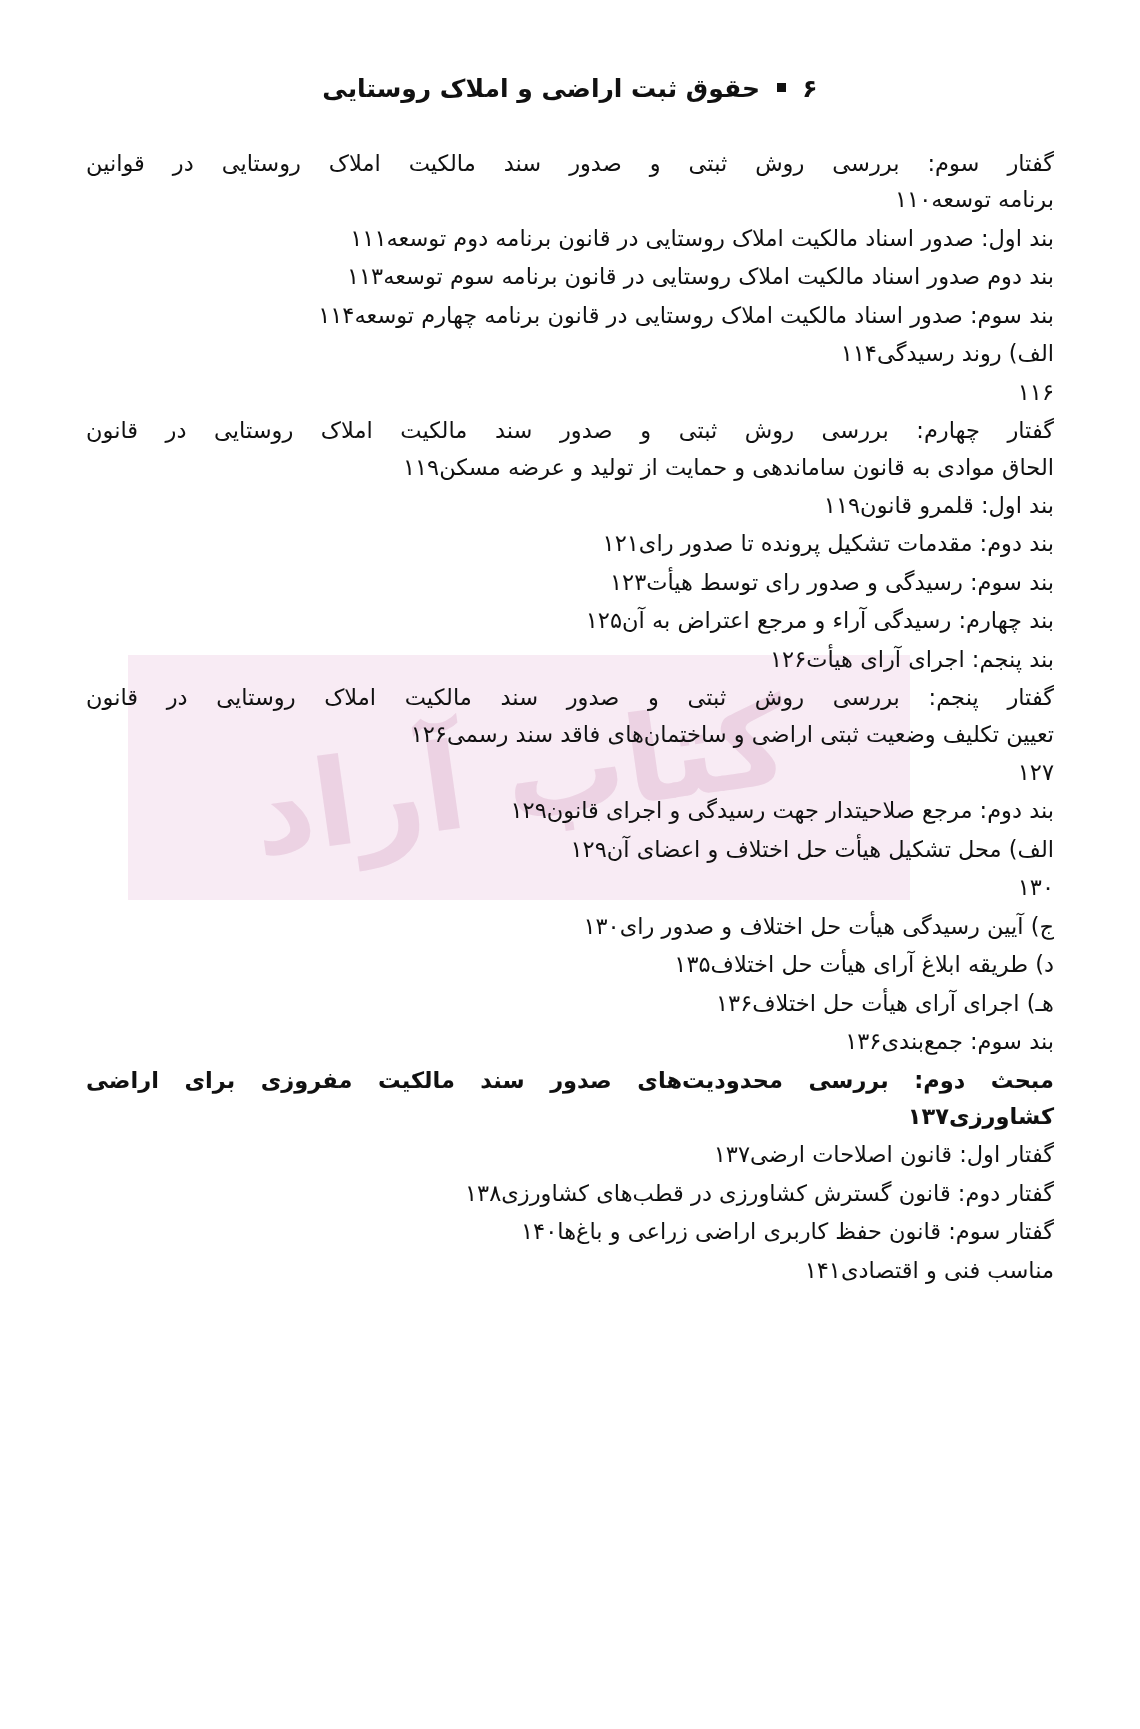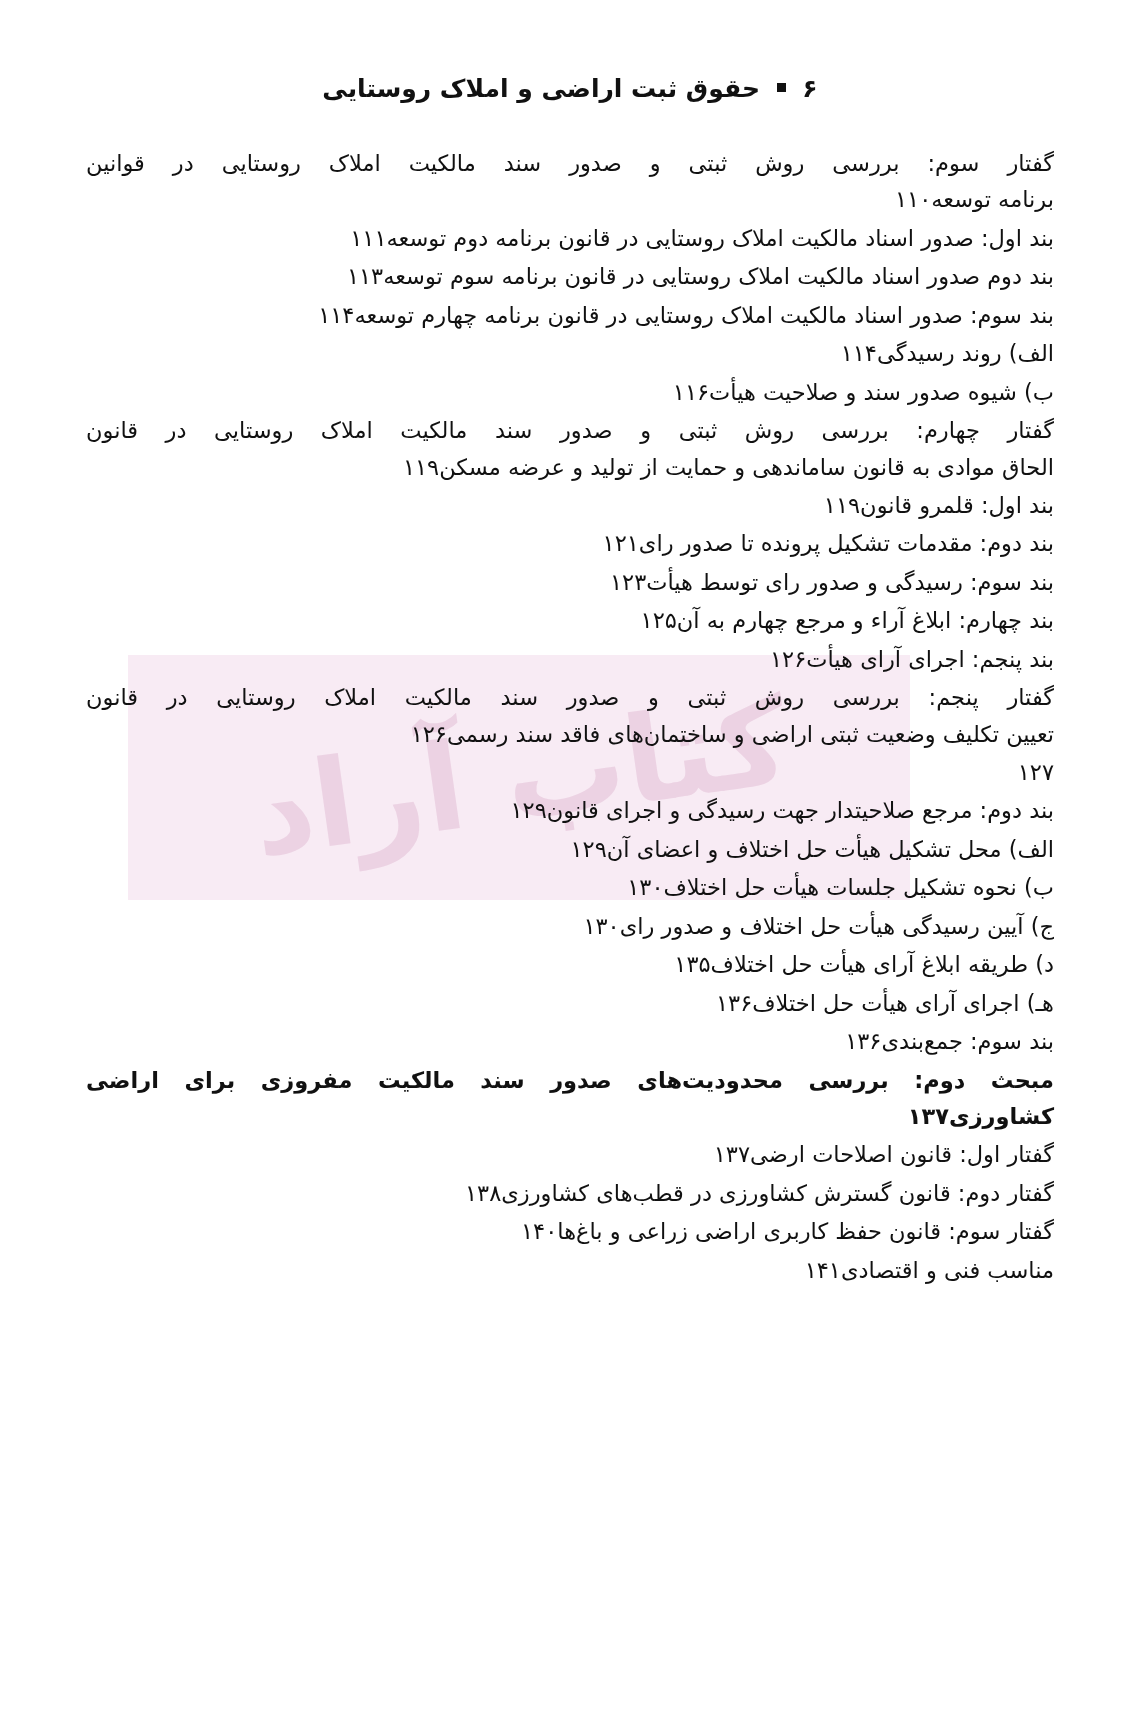--- a/index.html
+++ b/index.html
@@ -152,21 +152,20 @@
       </div>
       <div class="block">
         <div class="line2">
           <span class="txt">الف) روند رسیدگی</span>
           <span class="leader"></span>
           <span class="pg">۱۱۴</span>
         </div>
       </div>
       <div class="block">
         <div class="line2">
-          <span class="txt">ب) شیوه صدور سند و صلاحیت هیأت</span>
           <span class="leader"></span>
           <span class="pg">۱۱۶</span>
         </div>
       </div>
       <div class="block">
         <div class="line1">گفتار چهارم: بررسی روش ثبتی و صدور سند مالکیت املاک روستایی در قانون</div>
         <div class="line2">
           <span class="txt">الحاق موادی به قانون ساماندهی و حمایت از تولید و عرضه مسکن</span>
           <span class="leader"></span>
           <span class="pg">۱۱۹</span>
@@ -188,21 +187,21 @@
       </div>
       <div class="block">
         <div class="line2">
           <span class="txt">بند سوم: رسیدگی و صدور رای توسط هیأت</span>
           <span class="leader"></span>
           <span class="pg">۱۲۳</span>
         </div>
       </div>
       <div class="block">
         <div class="line2">
-          <span class="txt">بند چهارم: ابلاغ آراء و مرجع چهارم به آن</span>
+          <span class="txt">بند چهارم: رسیدگی آراء و مرجع اعتراض به آن</span>
           <span class="leader"></span>
           <span class="pg">۱۲۵</span>
         </div>
       </div>
       <div class="block">
         <div class="line2">
           <span class="txt">بند پنجم: اجرای آرای هیأت</span>
           <span class="leader"></span>
           <span class="pg">۱۲۶</span>
         </div>
@@ -230,21 +229,20 @@
       </div>
       <div class="block">
         <div class="line2">
           <span class="txt">الف) محل تشکیل هیأت حل اختلاف و اعضای آن</span>
           <span class="leader"></span>
           <span class="pg">۱۲۹</span>
         </div>
       </div>
       <div class="block">
         <div class="line2">
-          <span class="txt">ب) نحوه تشکیل جلسات هیأت حل اختلاف</span>
           <span class="leader"></span>
           <span class="pg">۱۳۰</span>
         </div>
       </div>
       <div class="block">
         <div class="line2">
           <span class="txt">ج) آیین رسیدگی هیأت حل اختلاف و صدور رای</span>
           <span class="leader"></span>
           <span class="pg">۱۳۰</span>
         </div>

